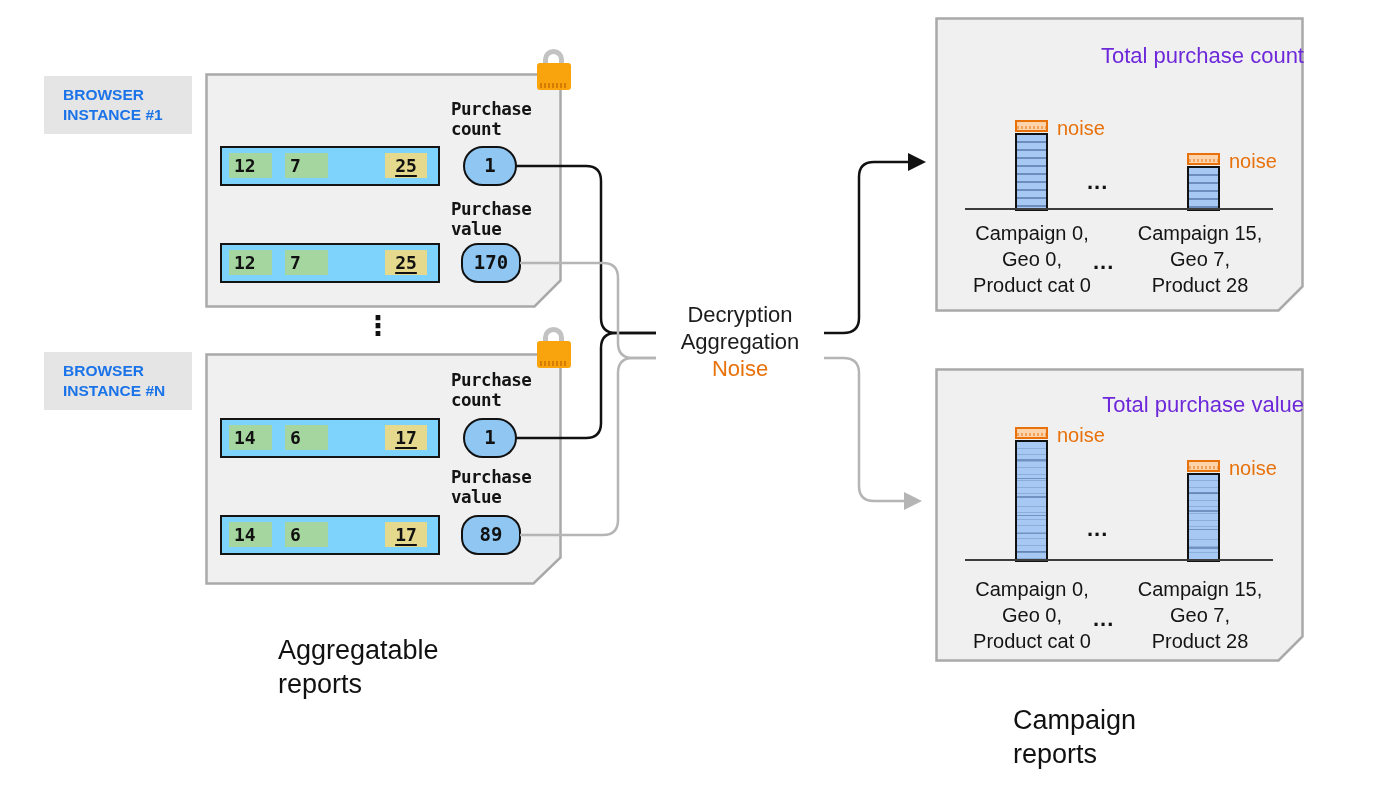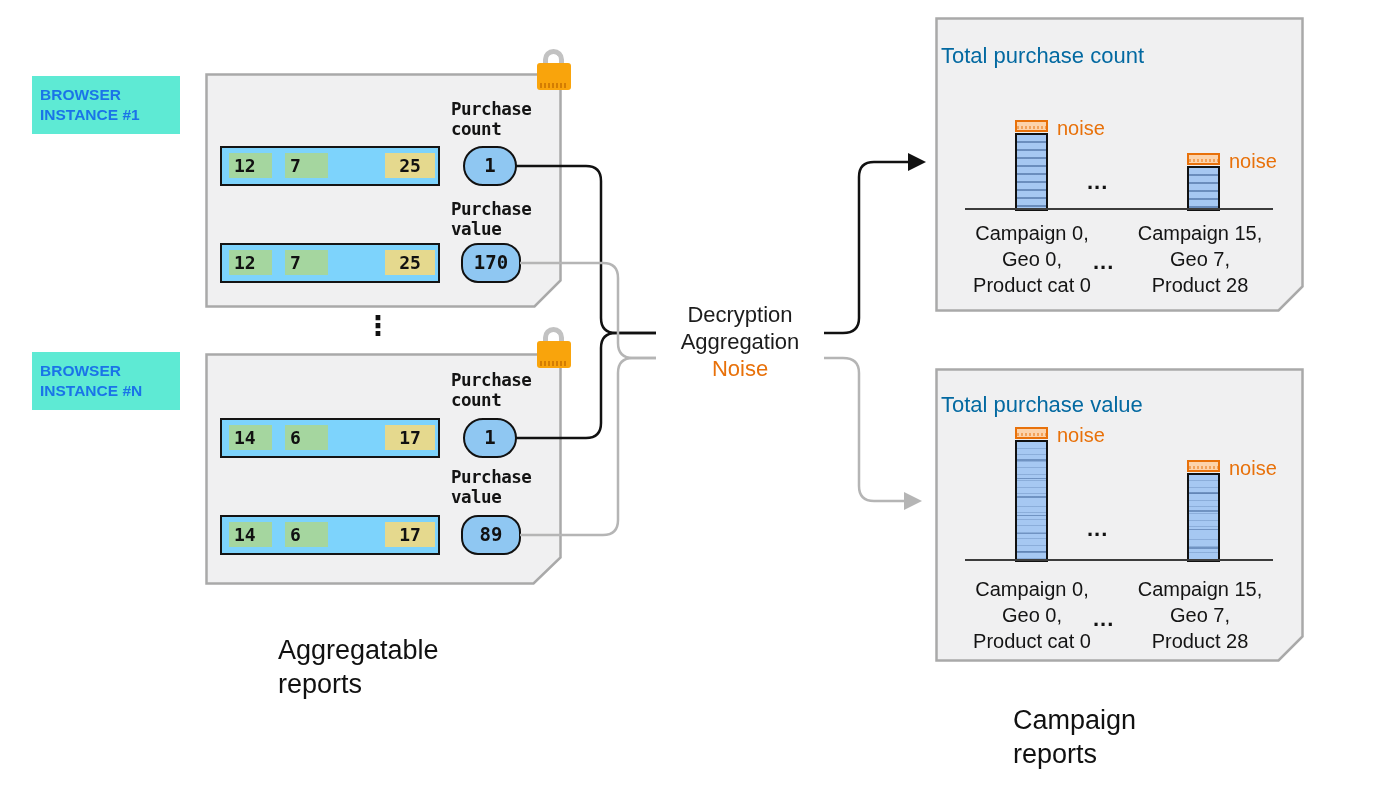--- a/index.html
+++ b/index.html
@@ -2,49 +2,49 @@
 <html><head>
 <meta charset="utf-8">
 <style>
   html,body{margin:0;padding:0;background:#fff}
   .canvas{position:relative;width:1374px;height:798px;background:#fff;overflow:hidden;
           font-family:"Liberation Sans",sans-serif}
   
   .panel{position:absolute;z-index:1}
   .panel-shape{position:absolute;left:0;top:0}
   
-  .badge{position:absolute;left:32px;width:148px;height:58px;background:#5eead4;color:#1a73e8;
-         font:bold 15.5px/20px "Liberation Sans",sans-serif;padding:9px 0 0 8px;box-sizing:border-box;z-index:2}
+  .badge{position:absolute;left:44px;width:148px;height:58px;background:#e5e5e5;color:#1a73e8;
+         font:bold 15.5px/20px "Liberation Sans",sans-serif;padding:9px 0 0 19px;box-sizing:border-box;z-index:2}
   
   .mono-label{position:absolute;width:112px;font:bold 17.5px/20px "DejaVu Sans Mono",monospace;
               color:#141414;letter-spacing:-0.5px}
   .pill{position:absolute;background:#8fc7f2;border:2.5px solid #111;box-sizing:border-box;text-align:center;
         font:bold 19px/34px "DejaVu Sans Mono",monospace;color:#111;z-index:2}
   .r20{border-radius:20px}.r17{border-radius:17px}
   .row-box{position:absolute;width:220px;height:40px;background:#7dd3fc;border:2.5px solid #141414;box-sizing:border-box}
   .cell{position:absolute;top:5px;height:25px;font:600 18px/25px "DejaVu Sans Mono",monospace;color:#111;box-sizing:border-box}
   .cell.green{background:#a5d69f;width:43px;padding-left:5px}
   .g1{left:7px}.g2{left:63px}
-  .cell.yellow{background:#e5d98e;width:50px;left:163px;text-align:center;
-               text-decoration-thickness:2px;text-underline-offset:3px}
+  .cell.yellow{background:#e5d98e;width:42px;left:163px;text-align:center;
+               text-decoration:underline;text-decoration-thickness:2px;text-underline-offset:3px}
   
   .lock{position:absolute;width:34px;height:41px;z-index:7}
   .shackle{position:absolute;left:6px;top:0;width:21px;height:20px;border:5px solid #c2c2c2;border-bottom:none;
            border-radius:11px 11px 0 0;box-sizing:border-box}
   .lock-body{position:absolute;left:0;top:14px;width:34px;height:27px;background:#f9a40c;border-radius:3px}
   .lock-body::after{content:"";position:absolute;left:3px;right:3px;bottom:2px;height:5px;
            background-image:repeating-linear-gradient(90deg,rgba(205,118,0,.85) 0 2px,transparent 2px 4px)}
   
   .midtext{position:absolute;left:652px;top:301px;width:176px;text-align:center;
            font:22px/27px "Liberation Sans",sans-serif;color:#1c1c1c;z-index:2}
   .orange{color:#e8710a}
   .vdots{position:absolute;left:360px;top:308px;width:36px;text-align:center;
          font:bold 27px/36px "DejaVu Sans",sans-serif;color:#111}
   
-  .report-title{position:absolute;left:6px;width:100%;text-align:left;font:22px "Liberation Sans",sans-serif;color:#0369a1}
+  .report-title{position:absolute;left:0;width:100%;text-align:right;font:22px "Liberation Sans",sans-serif;color:#6d28d9}
   .bar{position:absolute;width:33px;border:2px solid #111;background-color:#a6c8f2;box-sizing:border-box}
   .stripes-a{background-image:repeating-linear-gradient(180deg,transparent 0 6.5px,rgba(58,94,146,.55) 6.5px 8px)}
   .stripes-b{background-image:repeating-linear-gradient(180deg,transparent 0 17px,rgba(58,94,146,.5) 17px 18.5px),
              repeating-linear-gradient(180deg,transparent 0 5.5px,rgba(58,94,146,.25) 5.5px 6.5px)}
   .noise-cap{position:absolute;width:33px;height:12px;border:2px solid #e8710a;background-color:#fcd3ab;box-sizing:border-box;
              background-image:repeating-linear-gradient(90deg,rgba(232,113,10,.5) 0 2px,transparent 2px 4px);
              background-size:100% 3px;background-repeat:no-repeat;background-position:50% 70%}
   .noise-label{position:absolute;font:20px "Liberation Sans",sans-serif;color:#e8710a}
   .axis{position:absolute;height:0;border-top:2.5px solid #3c3c3c}
   .xlabel{position:absolute;width:156px;text-align:center;font:20px/26px "Liberation Sans",sans-serif;color:#141414}

